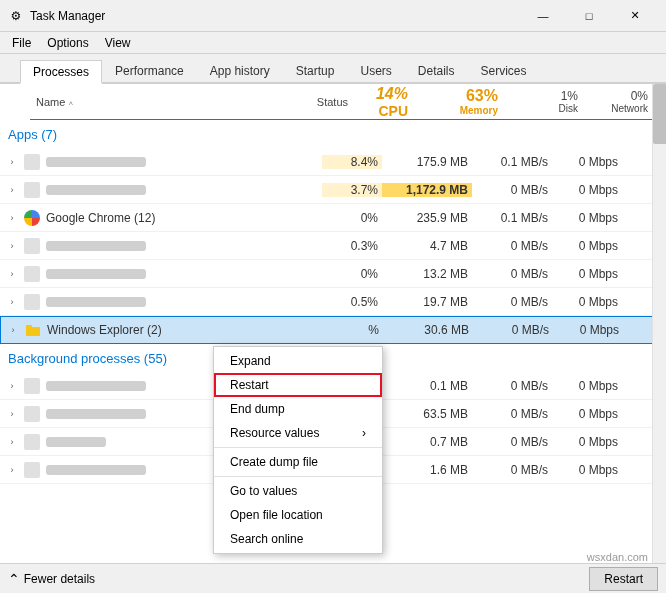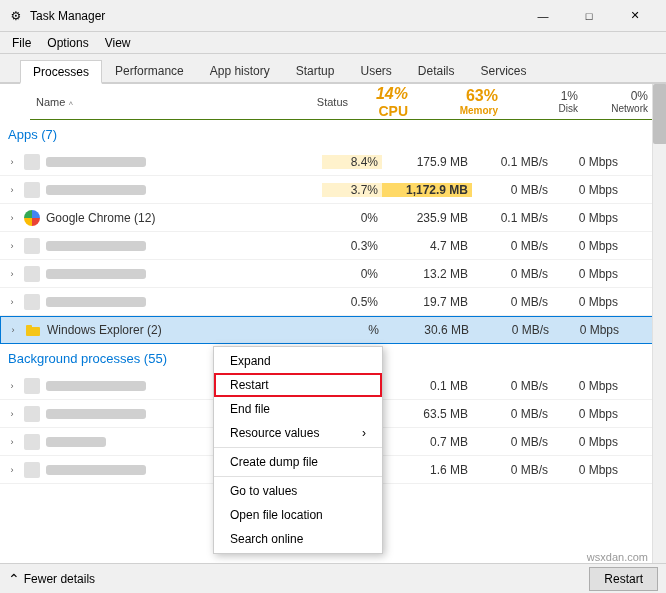--- a/index.html
+++ b/index.html
@@ -515,21 +515,21 @@
   </div>
 
   <div class="context-menu">
     <div class="ctx-item">
       <span>Expand</span>
     </div>
     <div class="ctx-item highlighted-item">
       <span>Restart</span>
     </div>
     <div class="ctx-item">
-      <span>End file</span>
+      <span>End dump</span>
     </div>
     <div class="ctx-item">
       <span>Resource values</span>
       <span>›</span>
     </div>
     <div class="ctx-separator"></div>
     <div class="ctx-item">
       <span>Create dump file</span>
     </div>
     <div class="ctx-separator"></div>

